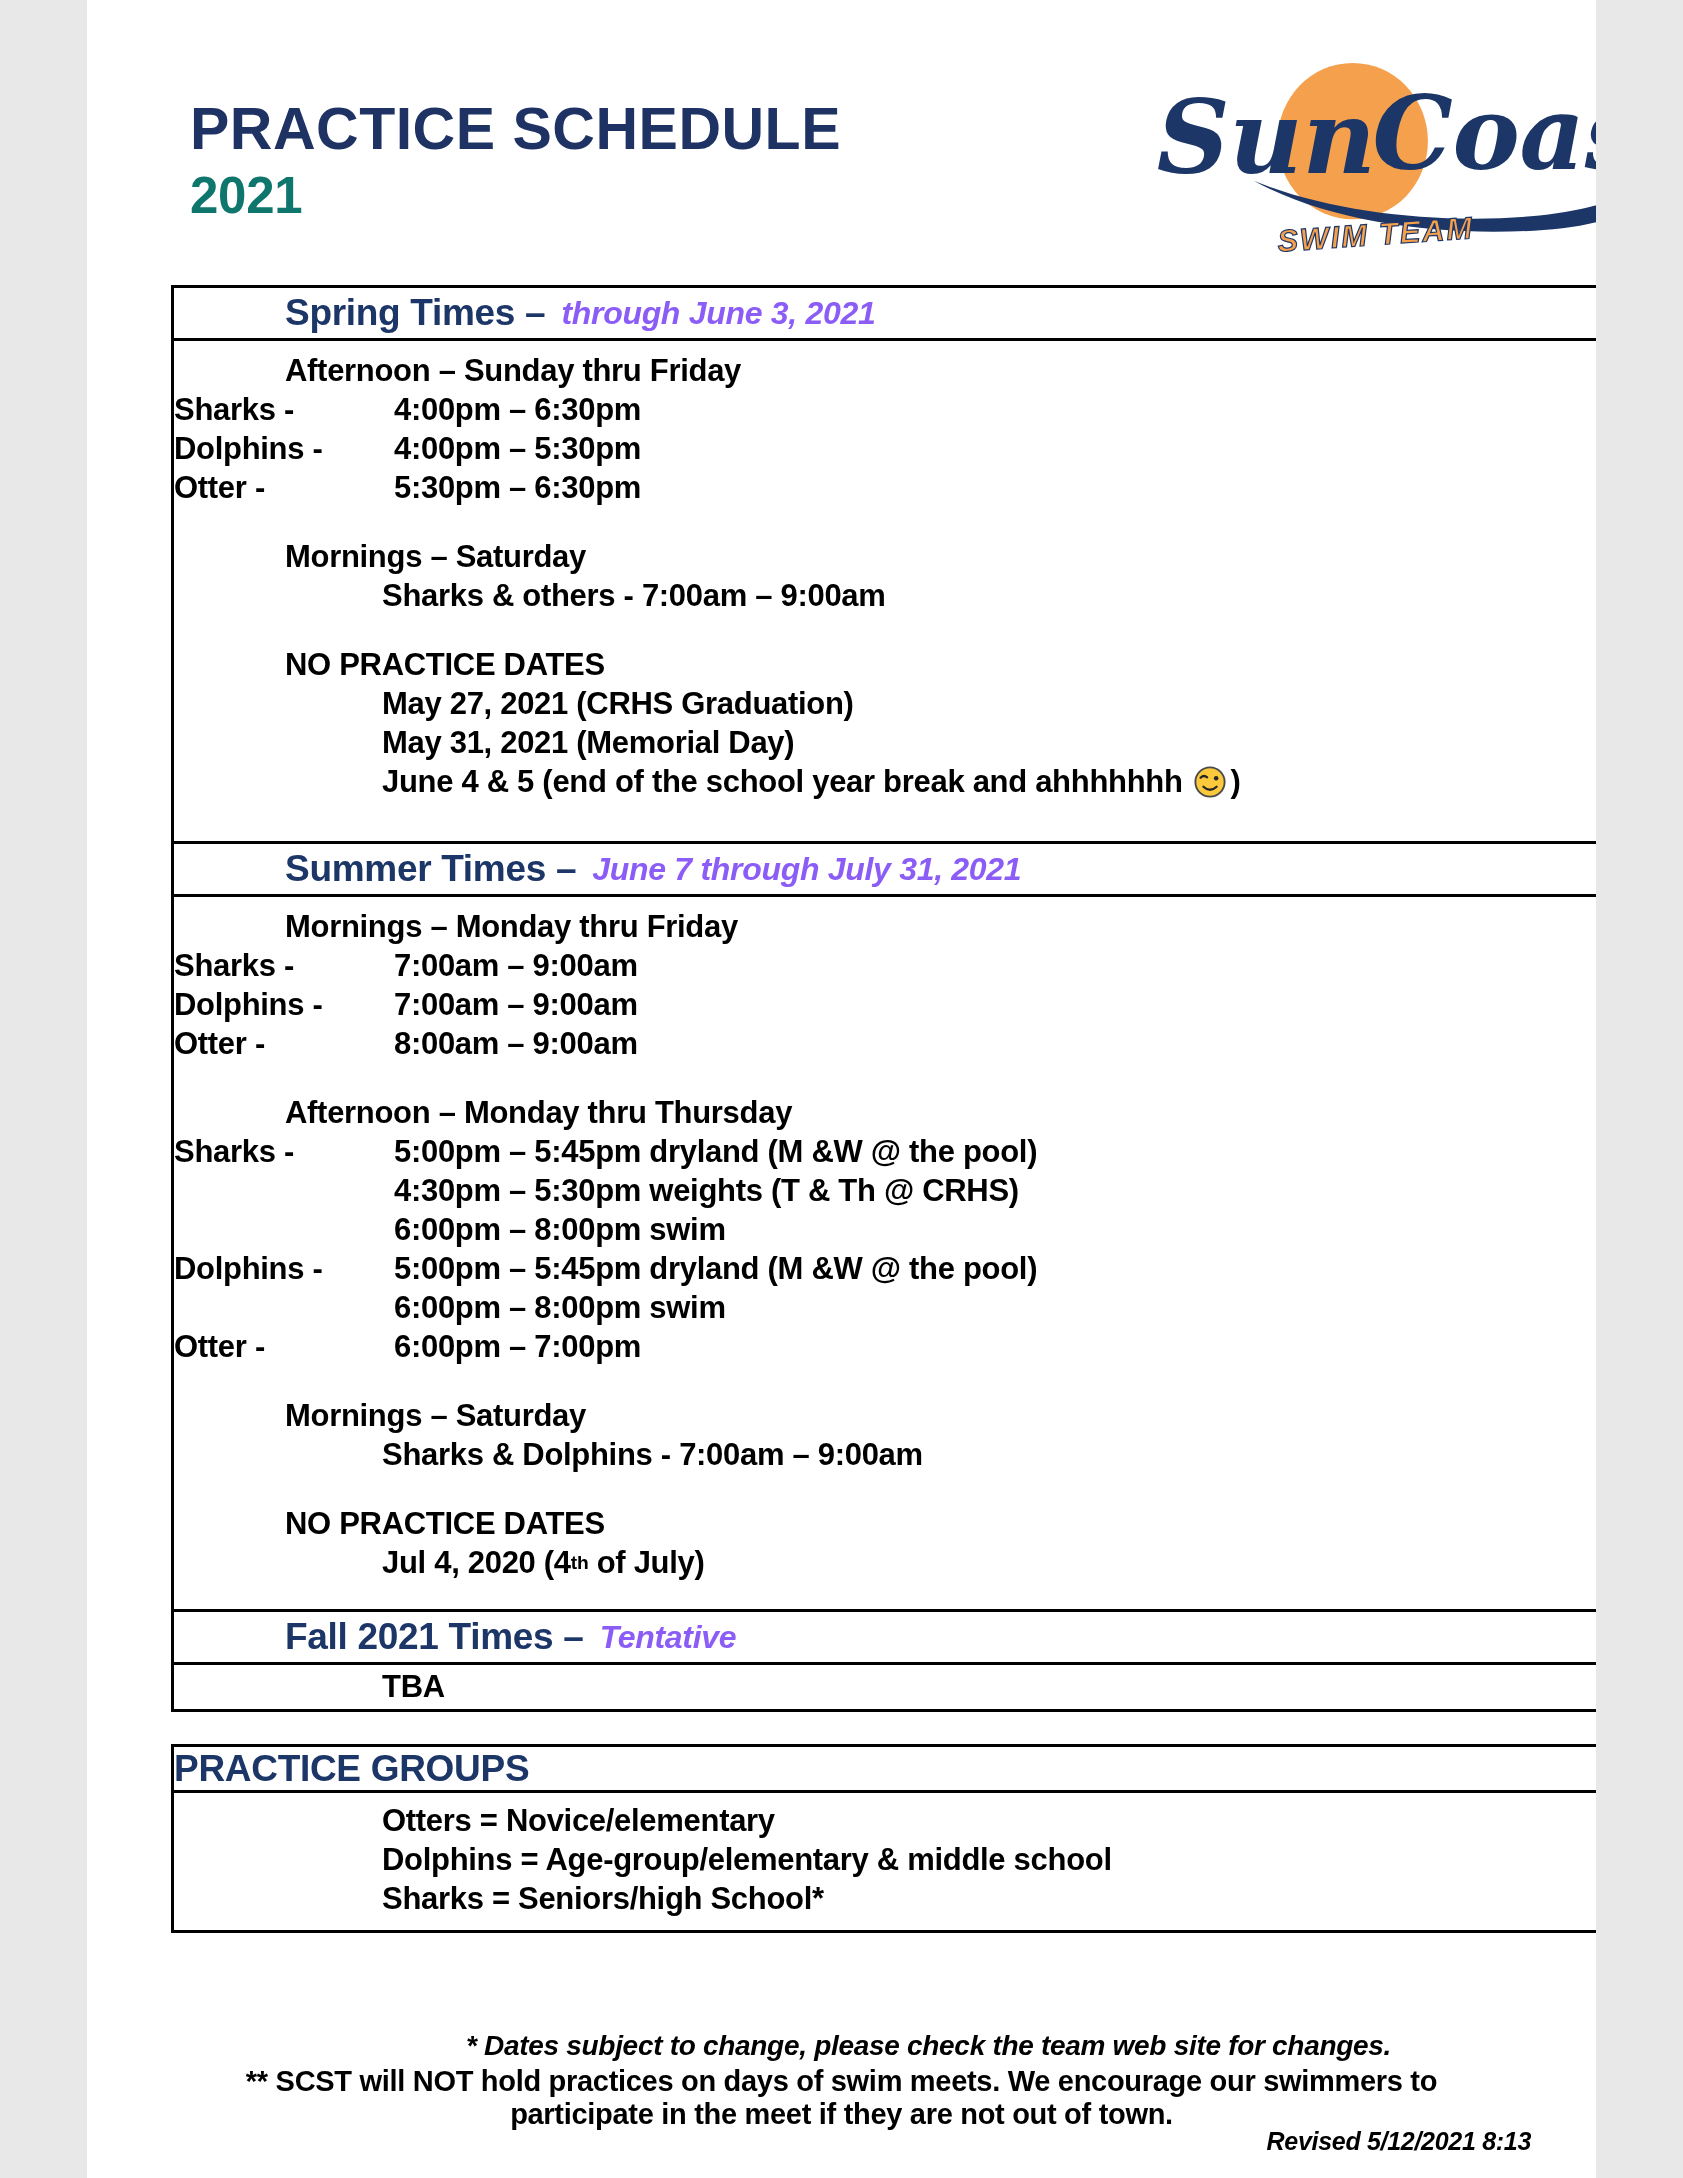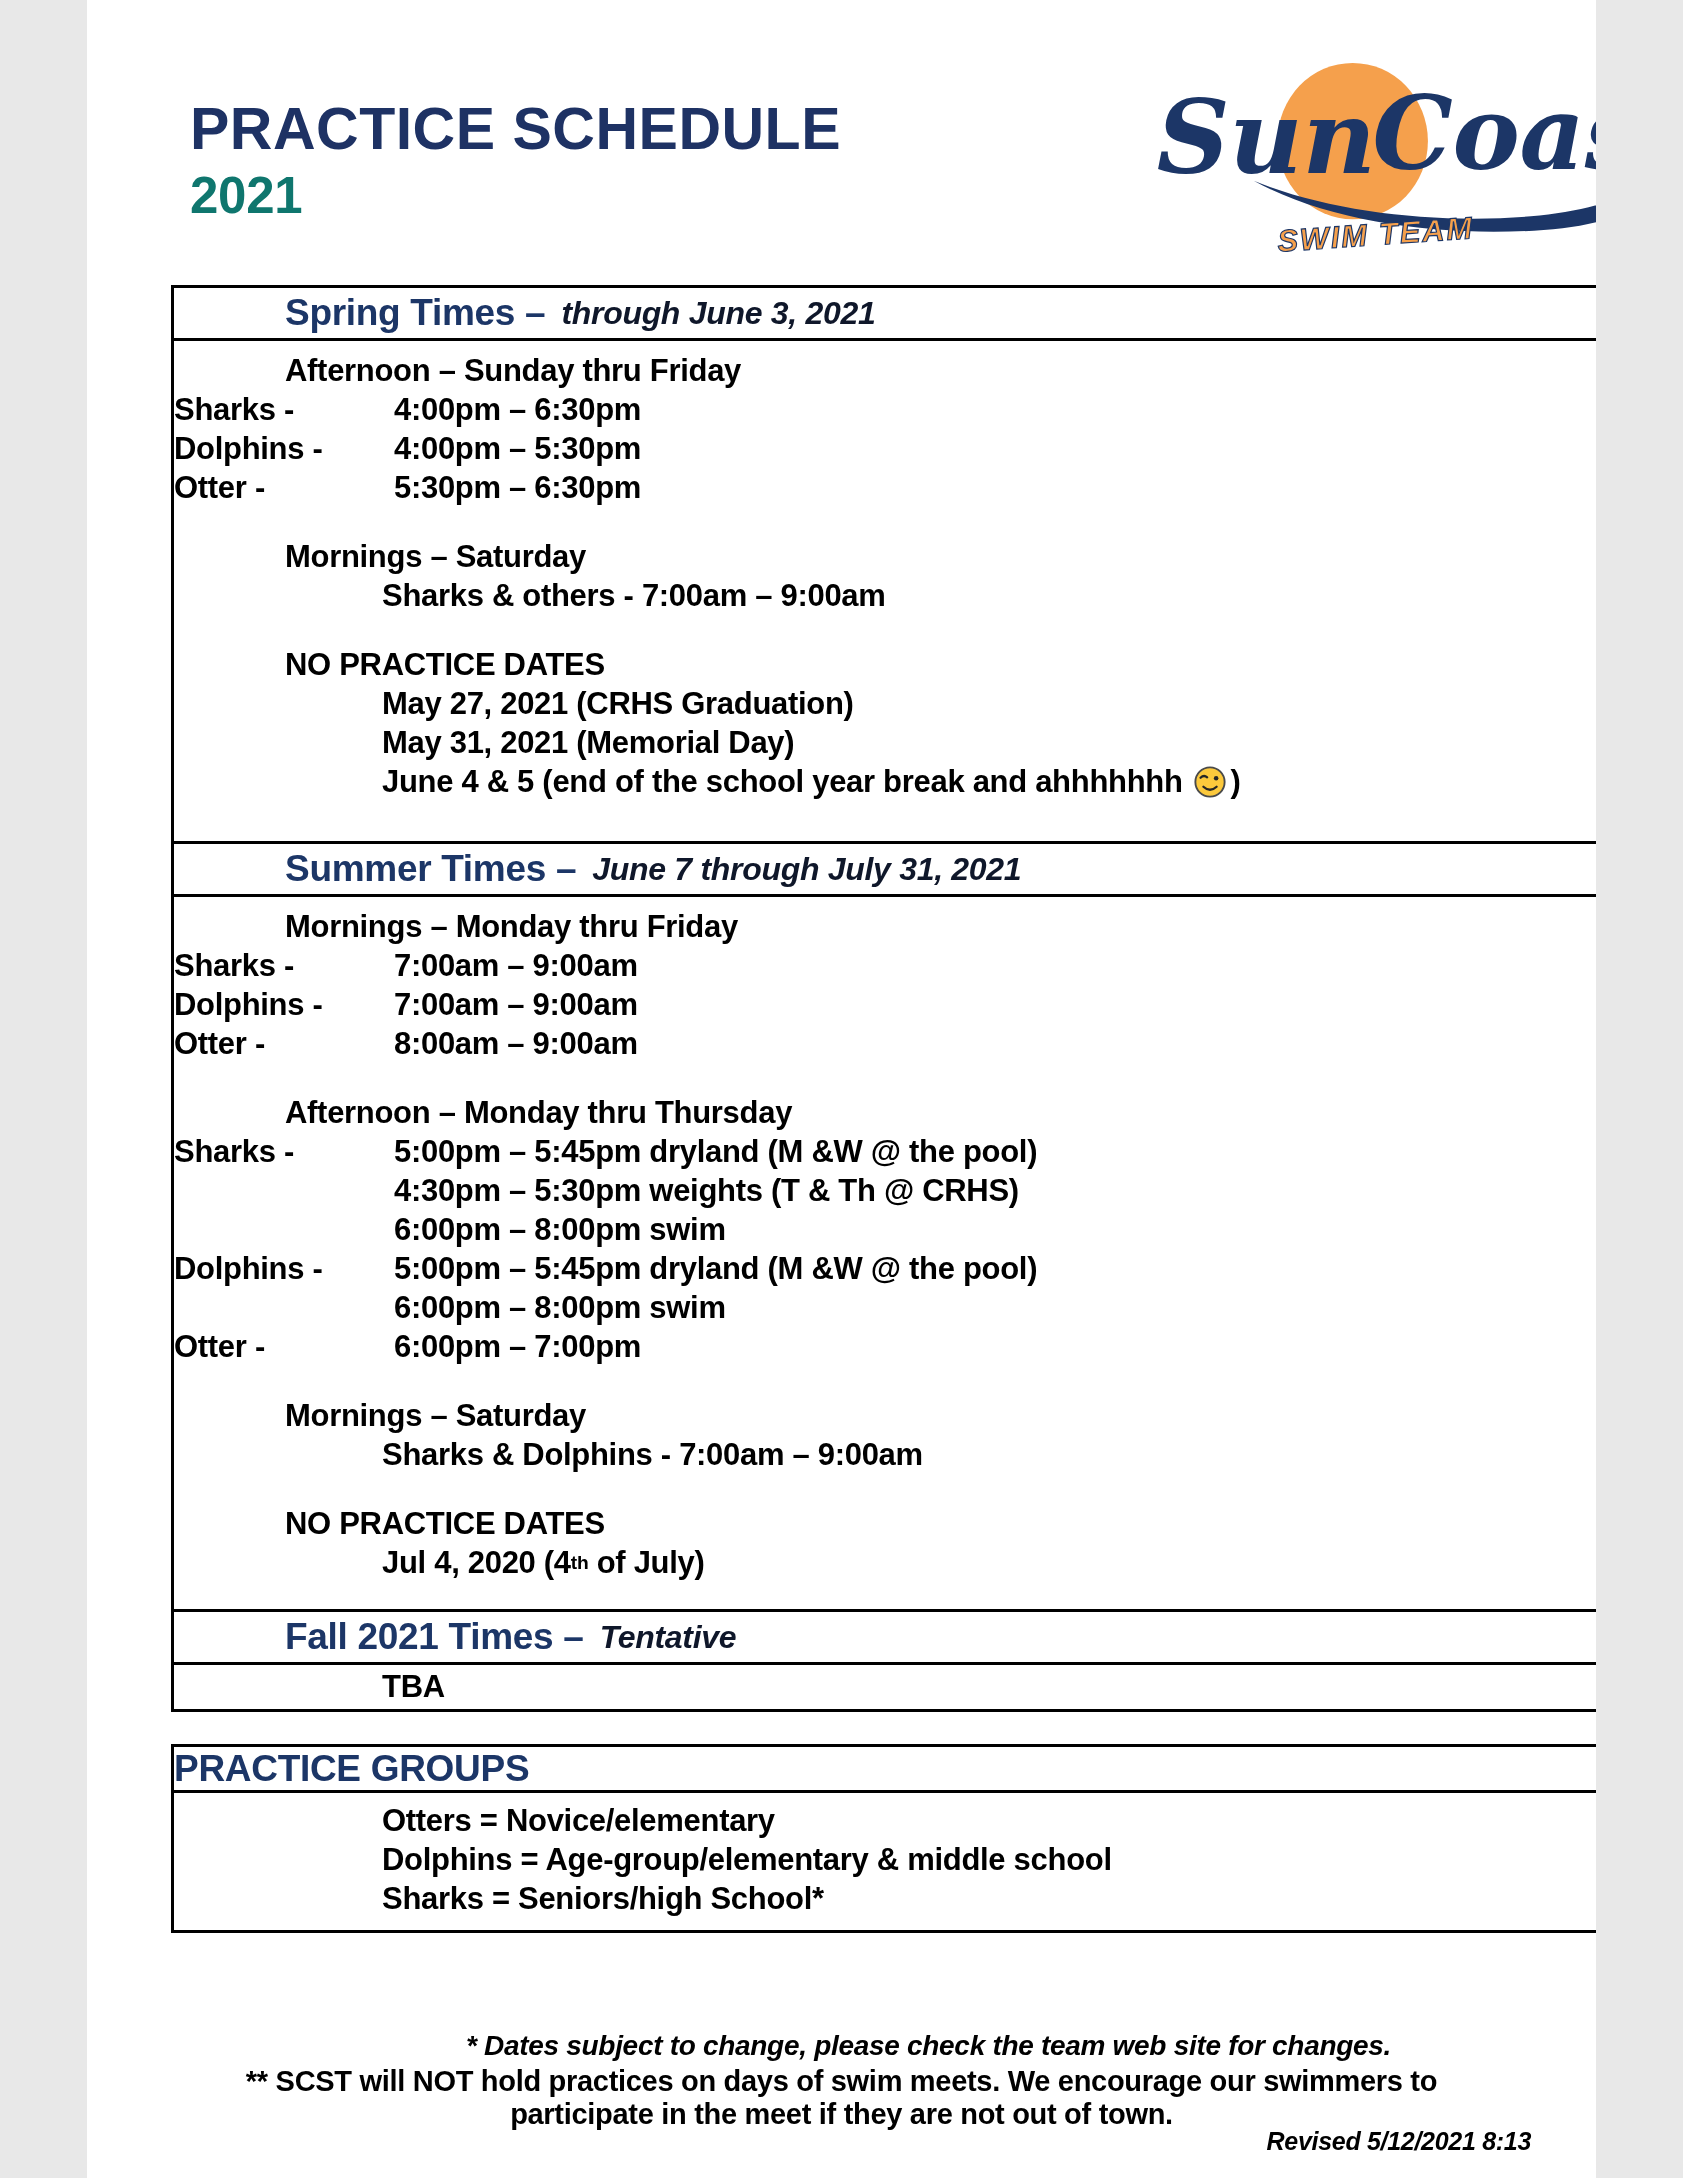--- a/index.html
+++ b/index.html
@@ -9,21 +9,21 @@
     overflow:hidden; margin:0 auto; letter-spacing:-0.3px;
   }
   
   .doc-title { position:absolute; left:103px; top:99px; font-size:59px; line-height:61px; color:#1e3264; letter-spacing:0.5px; }
   .doc-year  { position:absolute; left:103px; top:166px; font-size:51px; color:#0f766e; }
   .logo { position:absolute; left:1040px; top:42px; width:584px; height:216px; }
   
   .main-box { position:absolute; left:84px; top:285px; width:1512px; border:3px solid #000; background:#fff; box-sizing:border-box; }
   .sec-header { height:53px; display:flex; align-items:center; padding-left:111px; border-bottom:3px solid #000; box-sizing:border-box; }
   .sec-title { color:#1c3667; font-size:37px; white-space:pre; }
-  .sec-sub   { color:#0f172a; font-size:32px; font-style:italic; margin-left:16px; white-space:pre; }
+  .sec-sub   { color:#8b5cf6; font-size:32px; font-style:italic; margin-left:16px; white-space:pre; }
   .sec-body  { border-bottom:3px solid #000; padding-top:10px; box-sizing:border-box; }
   .sec-body.spring { height:503px; }
   .sec-body.summer { height:715px; }
   .heading { padding-left:111px; font-size:31px; line-height:39px; white-space:pre; }
   .grow  { display:flex; font-size:31px; line-height:39px; }
   .glabel { width:220px; flex:0 0 220px; white-space:pre; }
   .gtime  { white-space:pre; }
   .gline  { font-size:31px; line-height:39px; white-space:pre; }
   .iline { padding-left:208px; font-size:31px; line-height:39px; white-space:pre; display:flex; align-items:center; }
   .gap   { height:30px; }

